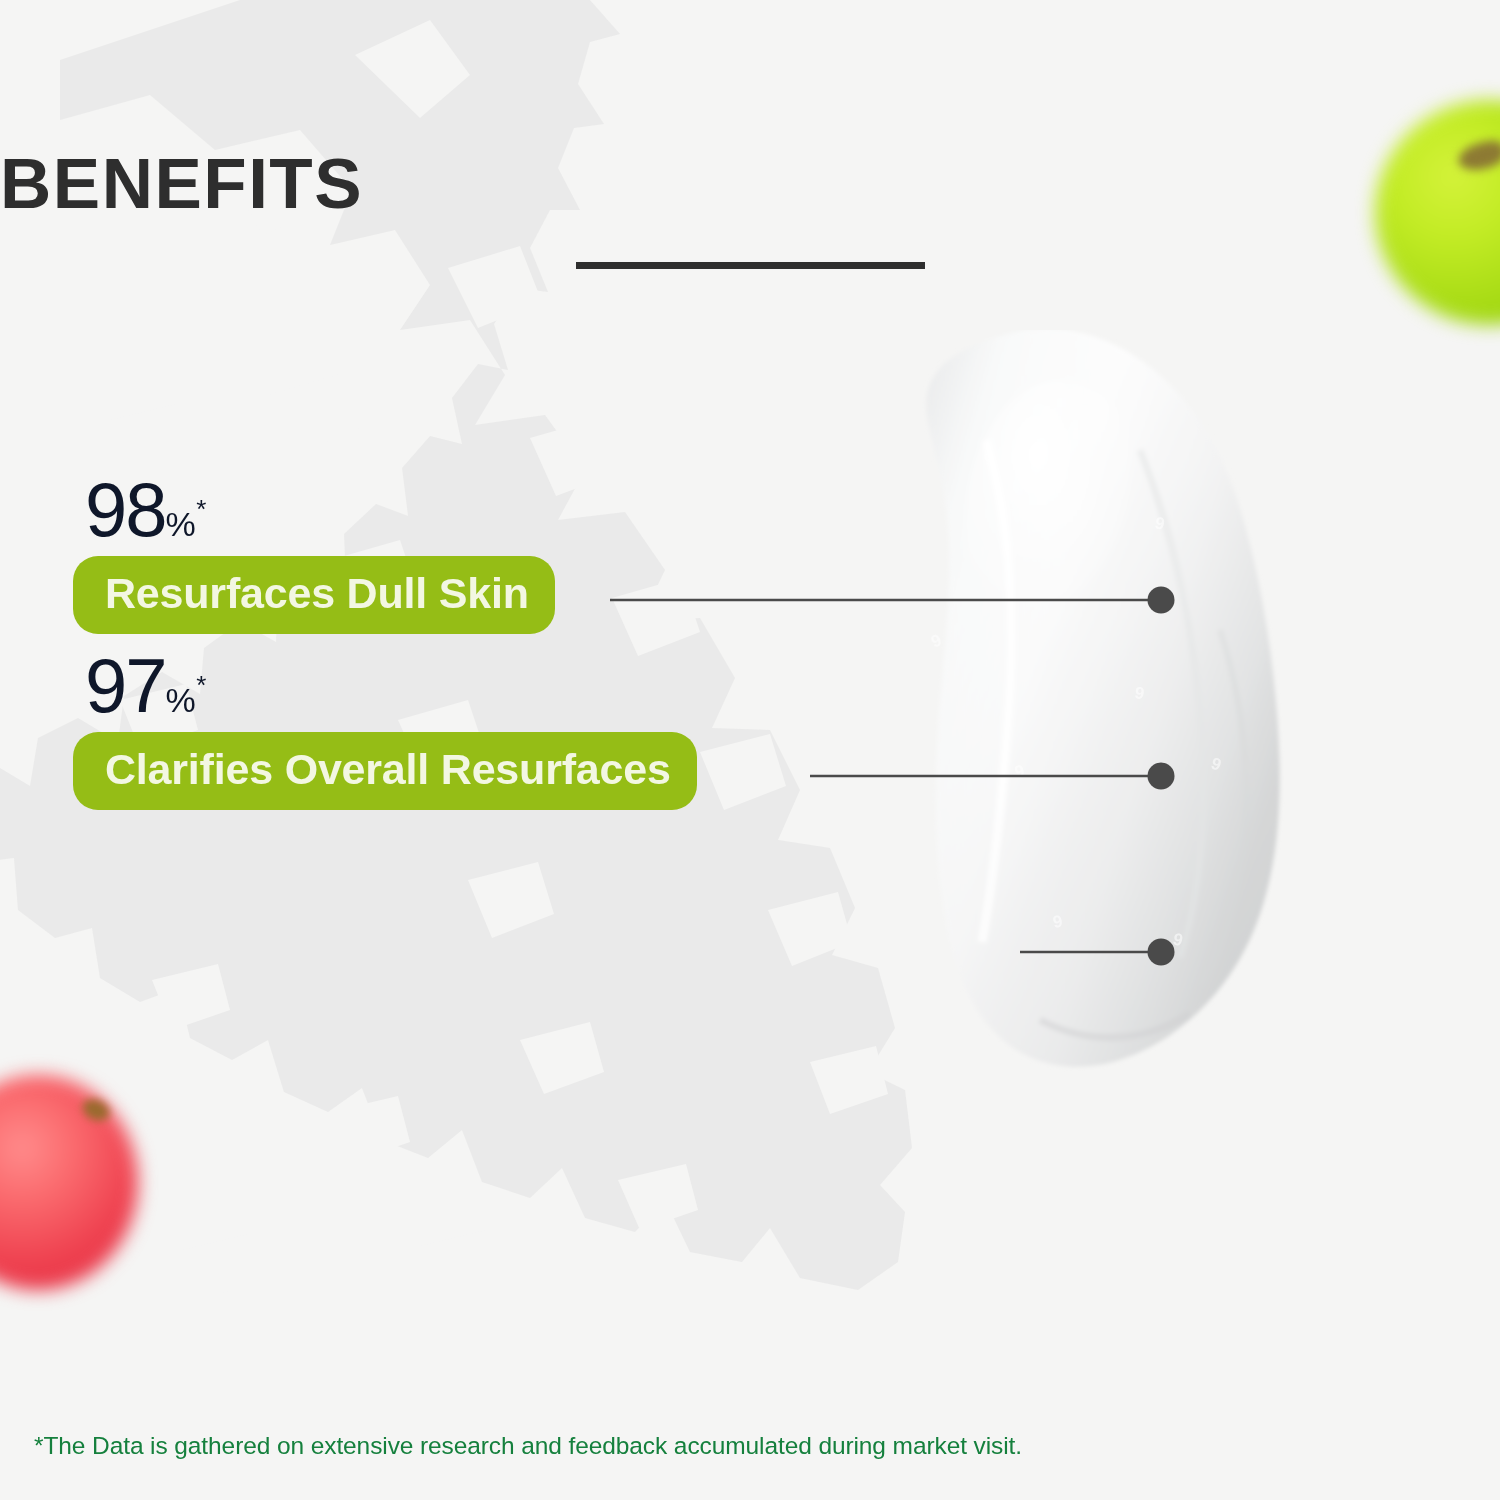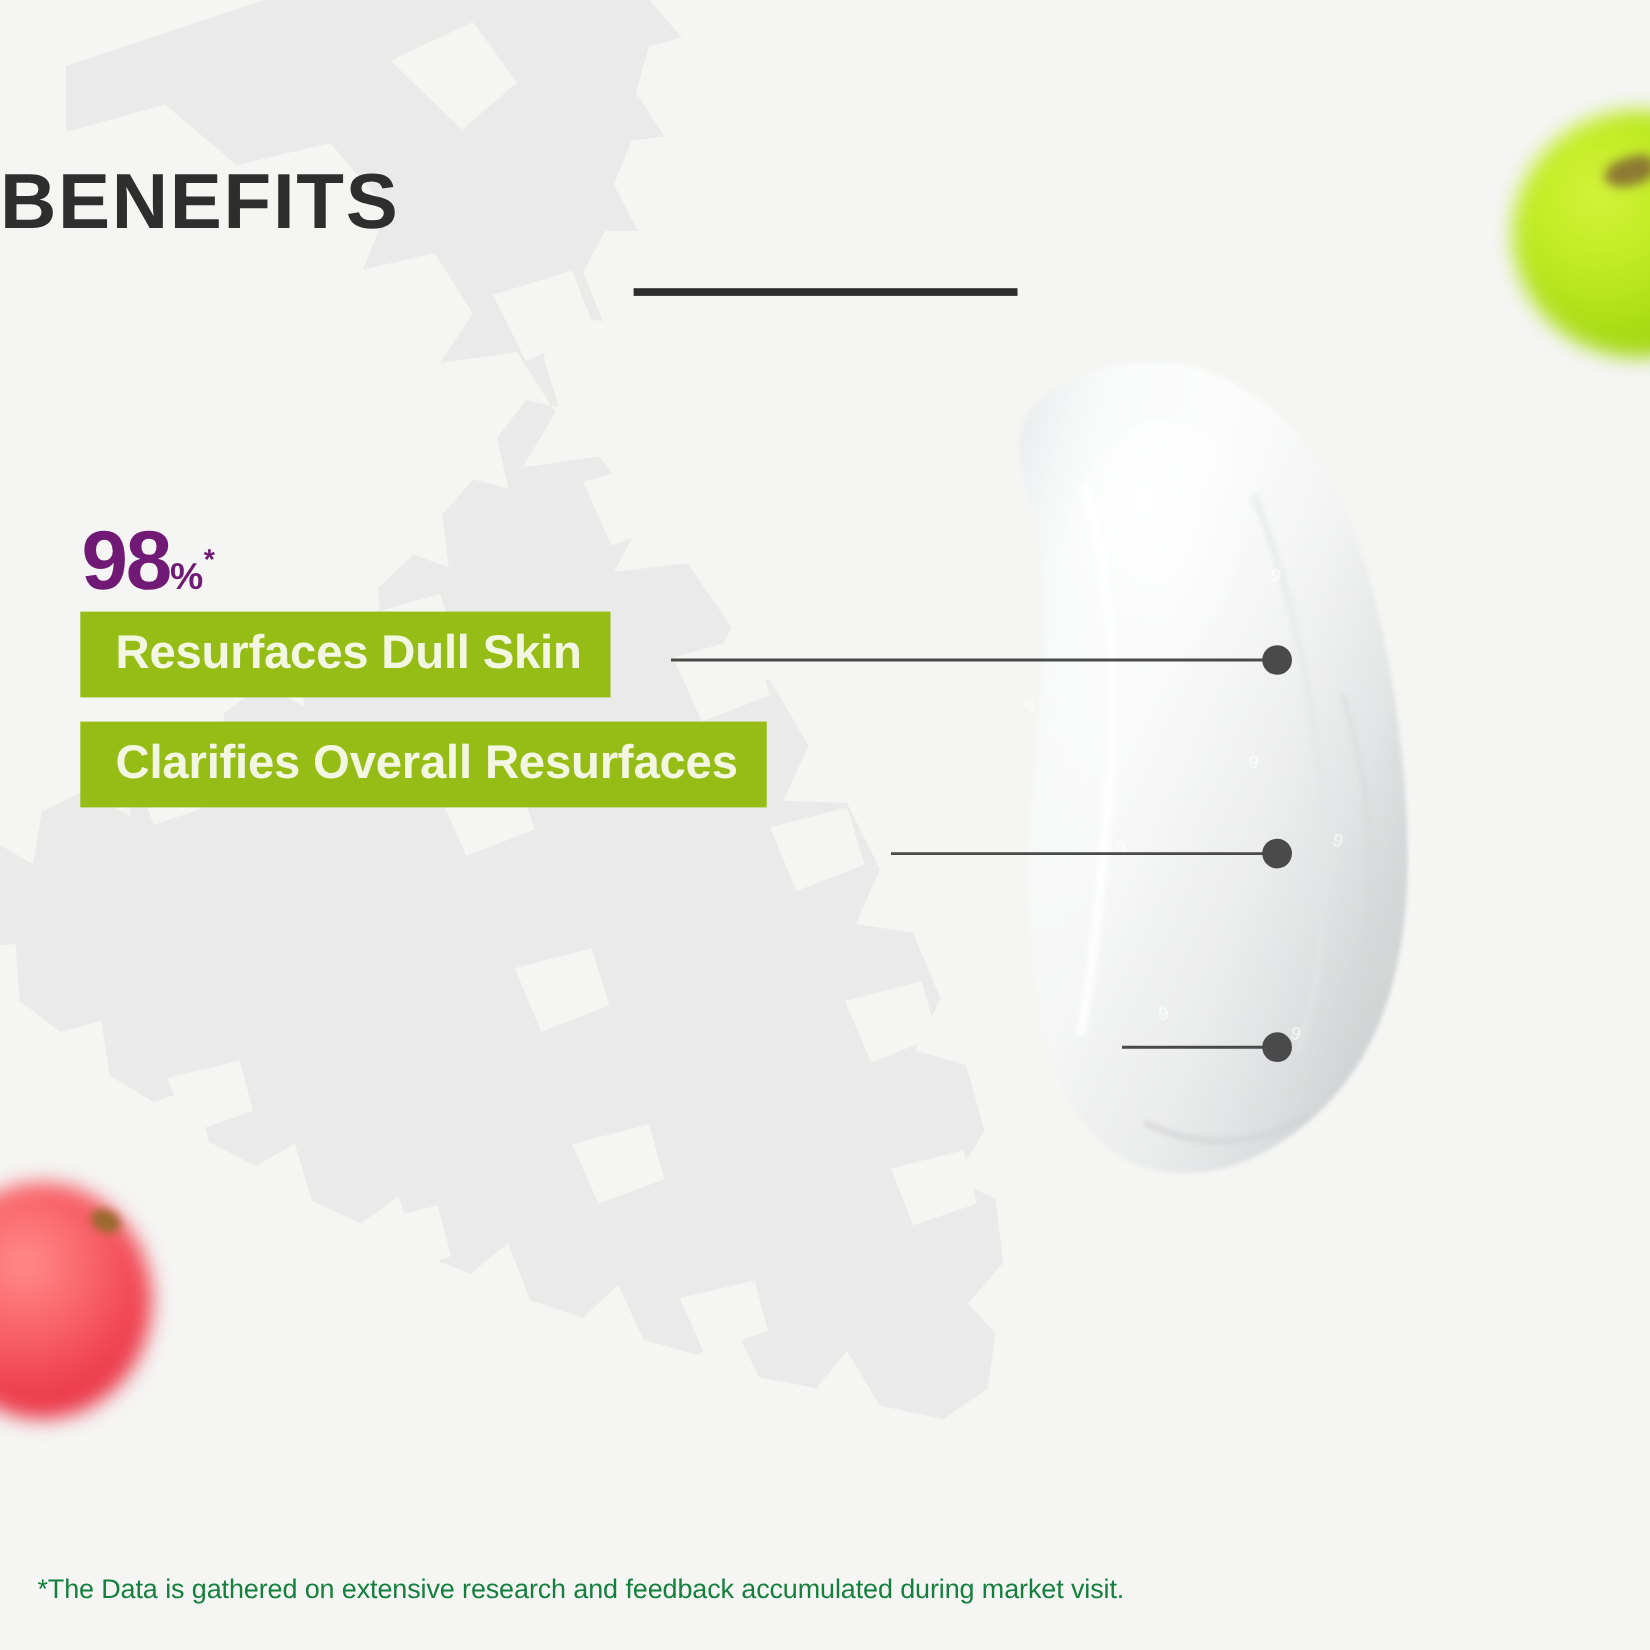--- a/index.html
+++ b/index.html
@@ -100,25 +100,25 @@
     height: 7px;
     background: #2e2e2e;
   }
 
   
   .benefit-row {
     position: absolute;
     left: 73px;
   }
   .benefit-stat {
-    color: #701a75;
-    font-weight: 700;
+    color: #0f172a;
+    font-weight: 400;
     line-height: 1;
     white-space: nowrap;
-    margin-left: 1px;
+    margin-left: 12px;
   }
   .stat-number {
     font-size: 76px;
     letter-spacing: -2px;
   }
   .stat-pct {
     font-size: 34px;
     letter-spacing: -0.5px;
   }
   .stat-ast {
@@ -132,20 +132,21 @@
     display: inline-block;
     background: #95bd16;
     color: #f3f7e2;
     font-size: 43px;
     font-weight: 700;
     line-height: 1;
     padding: 16px 26px 19px 32px;
     margin-top: 8px;
     white-space: nowrap;
     letter-spacing: -0.2px;
+    border-radius: 25px;
   }
 
   
   #connectors {
     position: absolute;
     inset: 0;
     pointer-events: none;
   }
 
   
@@ -298,20 +299,23 @@
   </div>
 
   <div class="benefit-row" style="top:472px">
     <div class="benefit-stat">
       <span class="stat-number">98</span><span class="stat-pct">%</span><span class="stat-ast">*</span>
     </div>
     <div class="benefit-bar">Resurfaces Dull Skin</div>
   </div>
 
   <div class="benefit-row" style="top:648px">
+    <div class="benefit-stat">
+      <span class="stat-number">97</span><span class="stat-pct">%</span><span class="stat-ast">*</span>
+    </div>
     <div class="benefit-bar">Clarifies Overall Resurfaces</div>
   </div>
 
   <div class="benefit-row" style="top:824px">
   </div>
 
   <div id="footnote">*The Data is gathered on extensive research and feedback accumulated during market visit.</div>
 
 </div>
 

